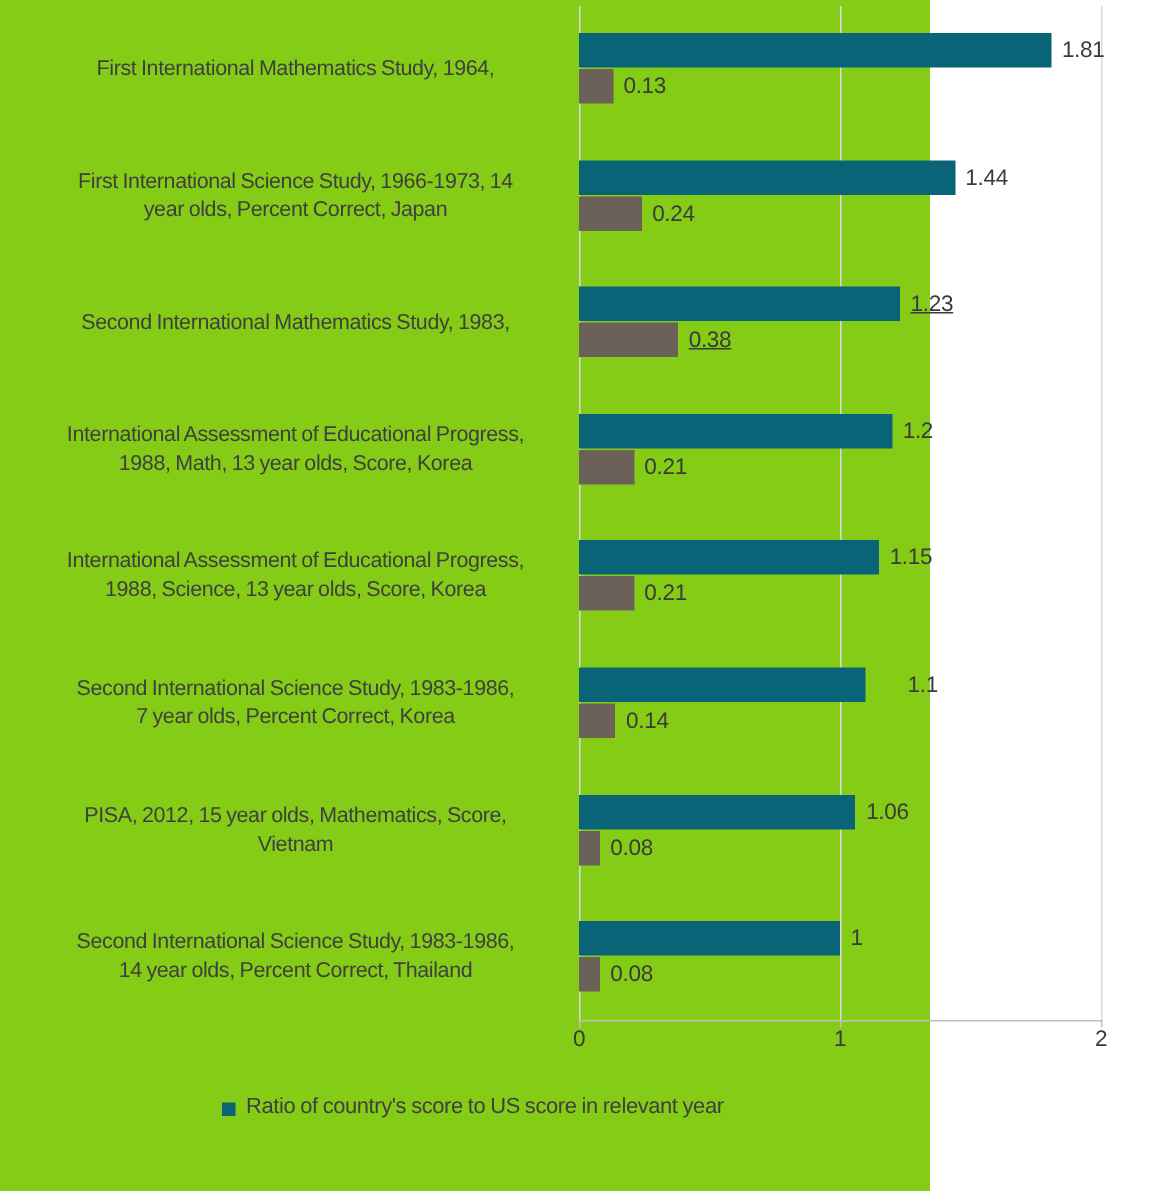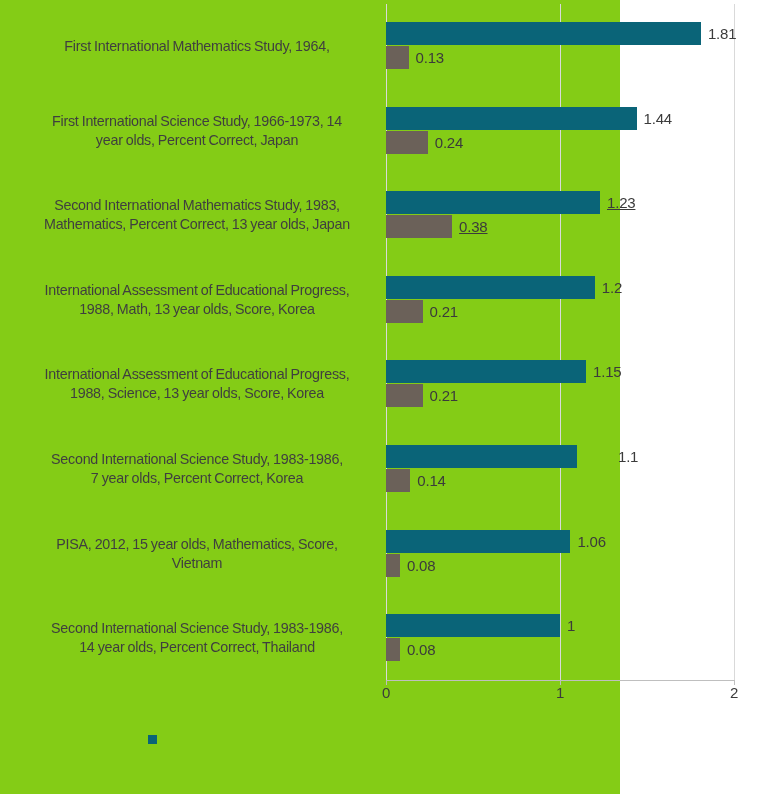--- a/index.html
+++ b/index.html
@@ -160,21 +160,20 @@
           <span>year olds, Percent Correct, Japan</span>
         </div>
         <div class="bar score" style="width: 250.56px; background: rgb(10, 100, 120);"></div>
         <div class="bar-value score" style="left: 643.56px;">1.44</div>
         <div class="bar gdp" style="width: 41.76px; background: rgb(107, 97, 89);"></div>
         <div class="bar-value gdp" style="left: 434.76px;">0.24</div>
       </div>
       <div class="cat-group" style="top: 191.2px;">
         <div class="cat-label">
           <span>Second International Mathematics Study, 1983,</span>
-          <span>Mathematics, Percent Correct, 13 year olds, Japan</span>
         </div>
         <div class="bar score" style="width: 214.02px; background: rgb(10, 100, 120);"></div>
         <div class="bar-value score" style="left: 607.02px; text-decoration: underline;">1.23</div>
         <div class="bar gdp" style="width: 66.12px; background: rgb(107, 97, 89);"></div>
         <div class="bar-value gdp" style="left: 459.12px; text-decoration: underline;">0.38</div>
       </div>
       <div class="cat-group" style="top: 275.8px;">
         <div class="cat-label">
           <span>International Assessment of Educational Progress,</span>
           <span>1988, Math, 13 year olds, Score, Korea</span>
@@ -193,21 +192,21 @@
         <div class="bar-value score" style="left: 593.1px;">1.15</div>
         <div class="bar gdp" style="width: 36.54px; background: rgb(107, 97, 89);"></div>
         <div class="bar-value gdp" style="left: 429.54px;">0.21</div>
       </div>
       <div class="cat-group" style="top: 445px;">
         <div class="cat-label">
           <span>Second International Science Study, 1983-1986,</span>
           <span>7 year olds, Percent Correct, Korea</span>
         </div>
         <div class="bar score" style="width: 191.4px; background: rgb(10, 100, 120);"></div>
-        <div class="bar-value score" style="left: 618px;">1.1</div>
+        <div class="bar-value score" style="left: 605px;">1.1</div>
         <div class="bar gdp" style="width: 24.36px; background: rgb(107, 97, 89);"></div>
         <div class="bar-value gdp" style="left: 417.36px;">0.14</div>
       </div>
       <div class="cat-group" style="top: 529.6px;">
         <div class="cat-label">
           <span>PISA, 2012, 15 year olds, Mathematics, Score,</span>
           <span>Vietnam</span>
         </div>
         <div class="bar score" style="width: 184.44px; background: rgb(10, 100, 120);"></div>
         <div class="bar-value score" style="left: 577.44px;">1.06</div>
@@ -232,16 +231,17 @@
       <div class="tick-label" style="left: 386px;">0</div>
       <div class="axis-tick" style="left: 560px;"></div>
       <div class="tick-label" style="left: 560px;">1</div>
       <div class="axis-tick" style="left: 734px;"></div>
       <div class="tick-label" style="left: 734px;">2</div>
     </div>
 
   <div id="legend">
     <div class="legend-row">
       <span class="legend-swatch score"></span>
+      <span class="legend-text">Ratio of country's score to US score in relevant year</span>
     </div>
   </div>
 
 </div>
 
 </body></html>

